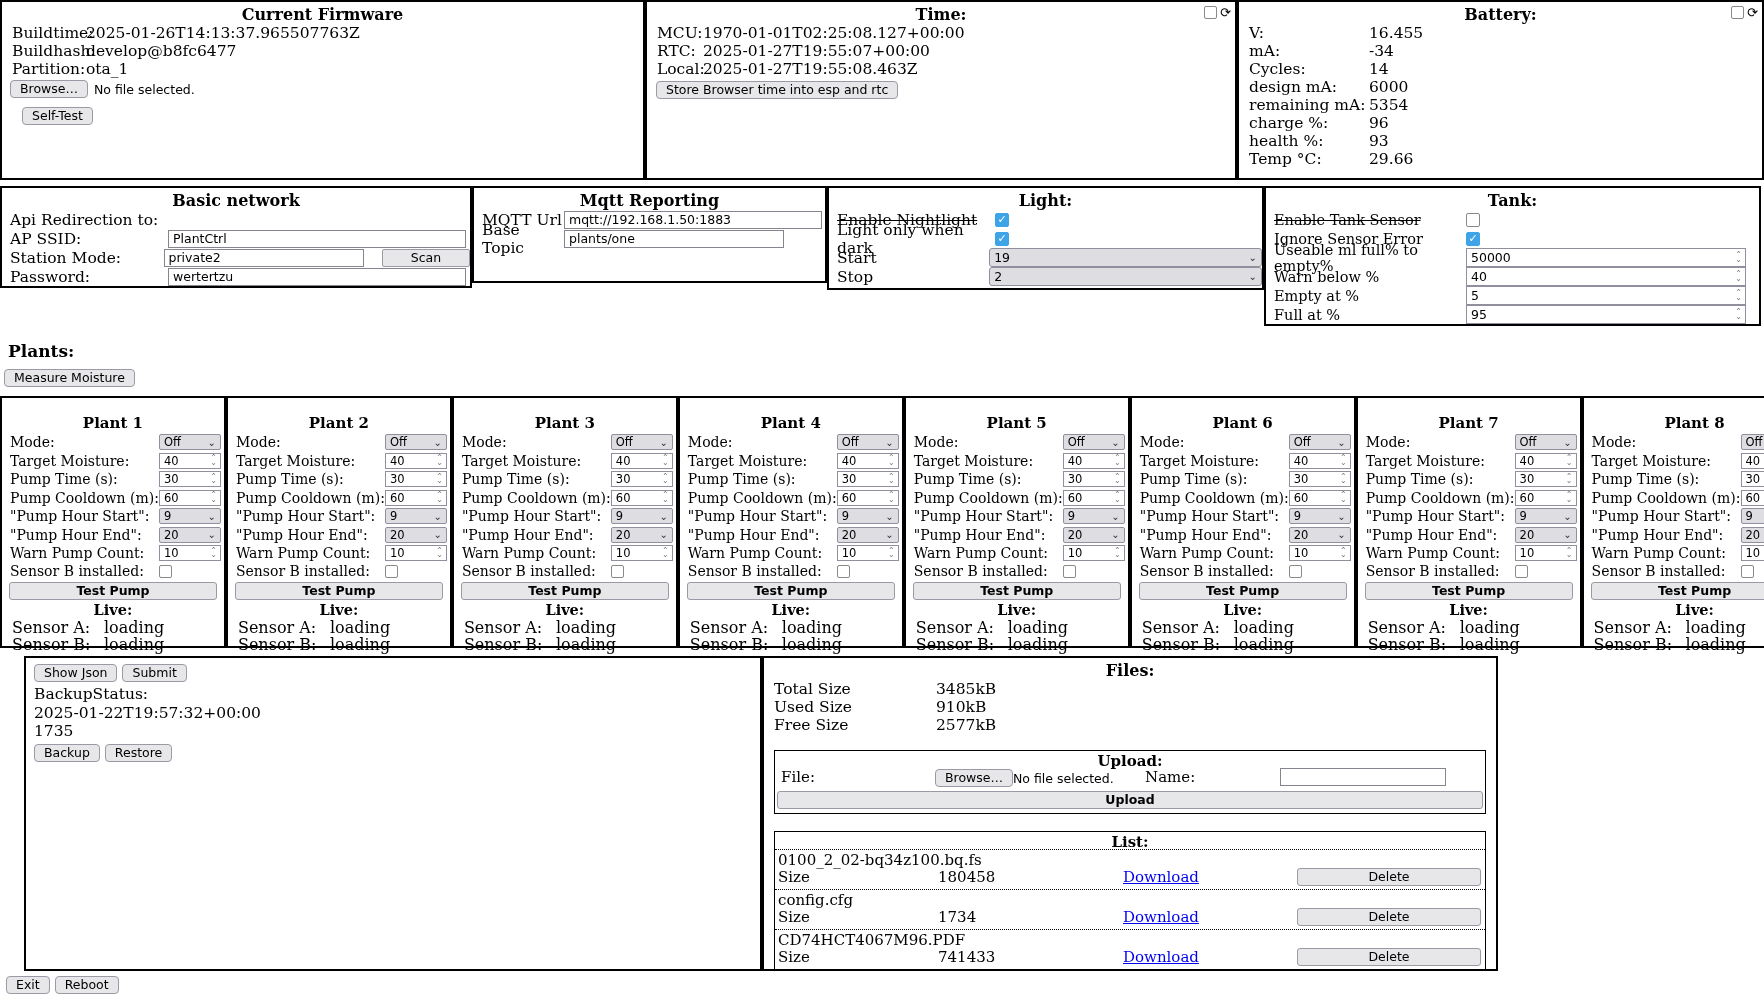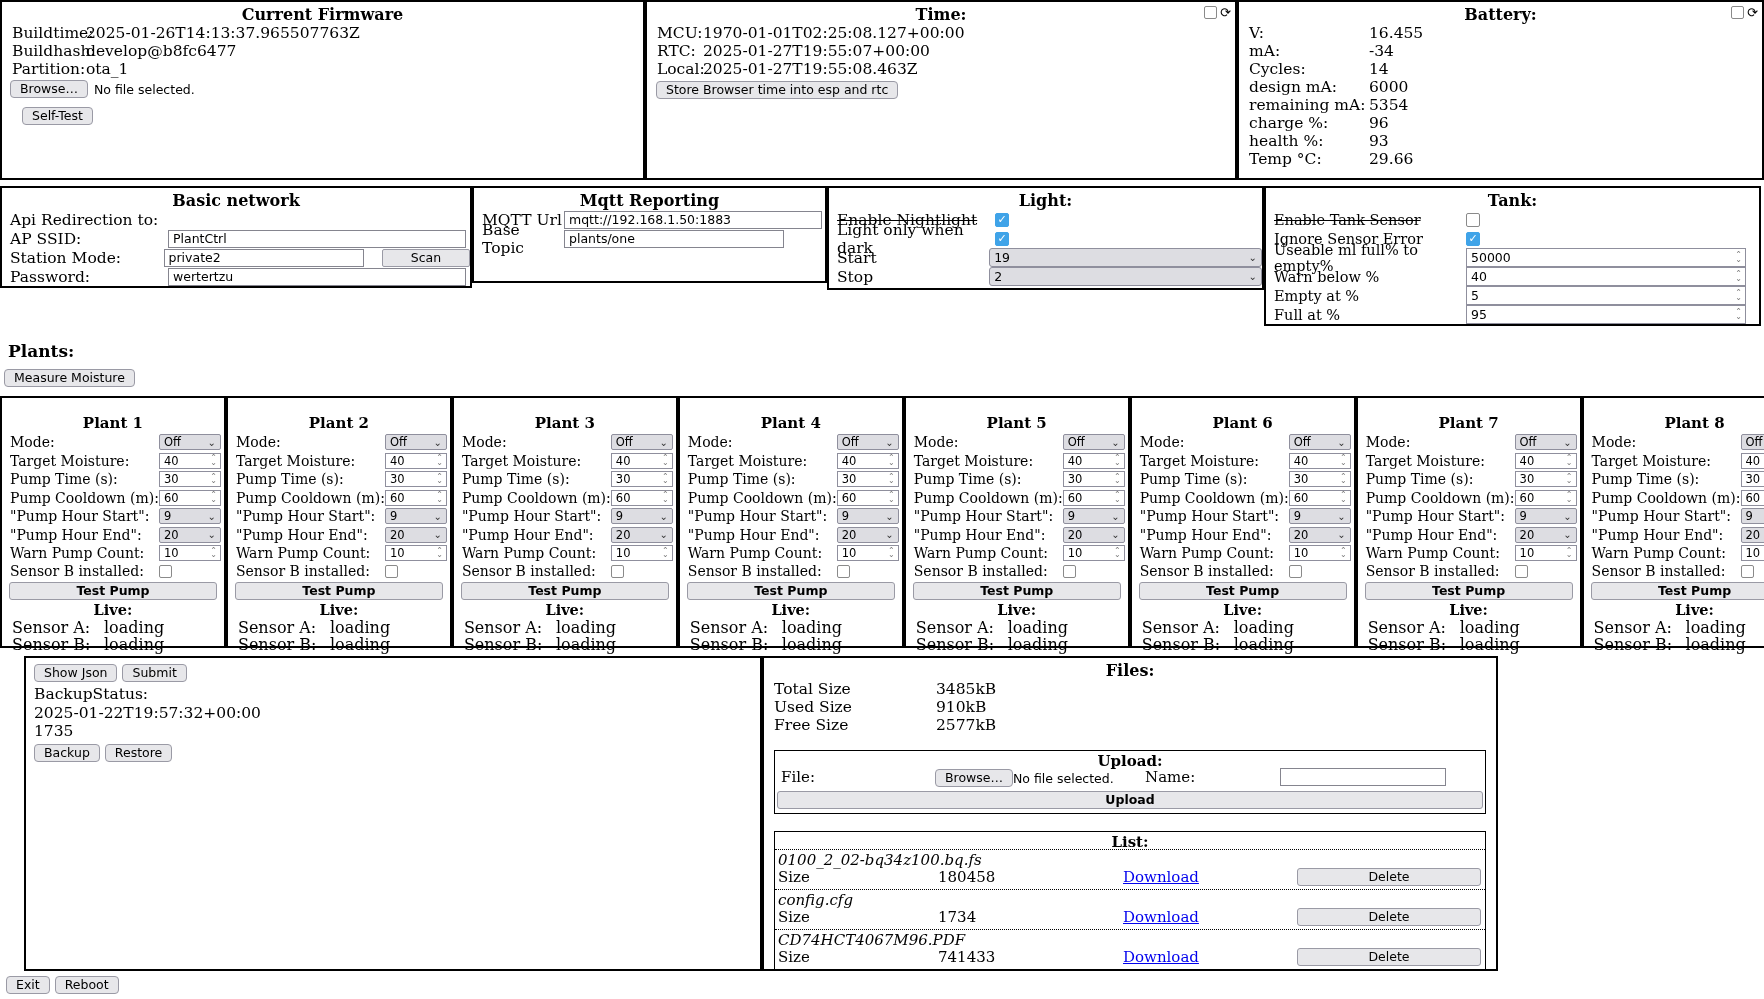--- a/index.html
+++ b/index.html
@@ -117,21 +117,21 @@
   .up-row .a-file  { position:absolute; left:6px; }
   .up-row .a-browse{ position:absolute; left:160px; top:1px; }
   .up-row .a-nofile{ position:absolute; left:238px; top:3px; font:12.5px "DejaVu Sans",sans-serif; }
   .up-row .a-name  { position:absolute; left:370px; }
   .up-row .a-input { position:absolute; left:505px; top:0; width:166px; height:18px; }
   .upload-btn { display:block; width:calc(100% - 4px); margin:2px 2px 0; border-radius:3px;
                 text-align:center; }
 
   #list-box { margin-top:17px; }
   .fentry { border-top:1px dotted #000; }
-  .fname { font-size:15px; padding:1px 3px 0; height:18px; white-space:nowrap;font-style:italic; }
+  .fname { font-size:15px; padding:1px 3px 0; height:18px; white-space:nowrap; }
   .frow { position:relative; height:21px; font-size:15px; }
   .frow .f-sizelab { position:absolute; left:3px; }
   .frow .f-sizeval { position:absolute; left:163px; }
   .frow .f-dl { position:absolute; left:348px; color:#0000ee; text-decoration:underline; cursor:pointer; }
   .frow .f-del { position:absolute; right:4px; top:0; width:184px; text-align:center; border-radius:3px; }
 
   #footer { position:absolute; top:976px; left:6px; display:flex; gap:5px; }
 </style>
 </head>
 <body>

